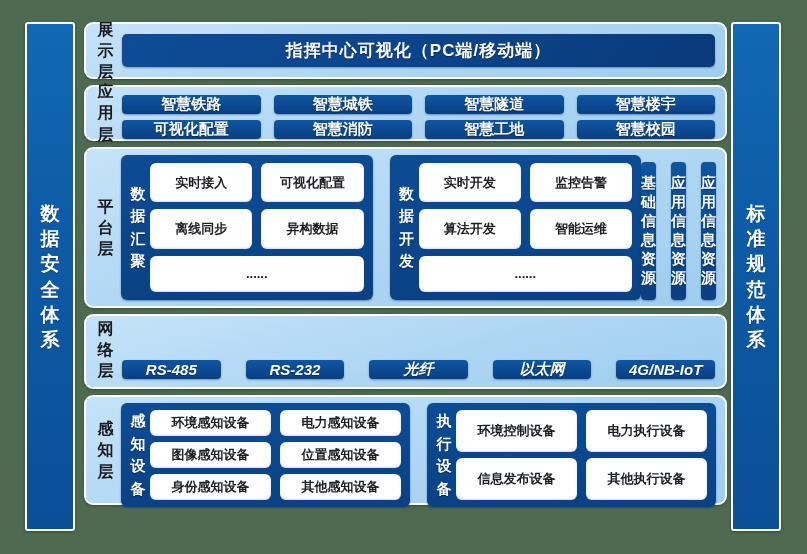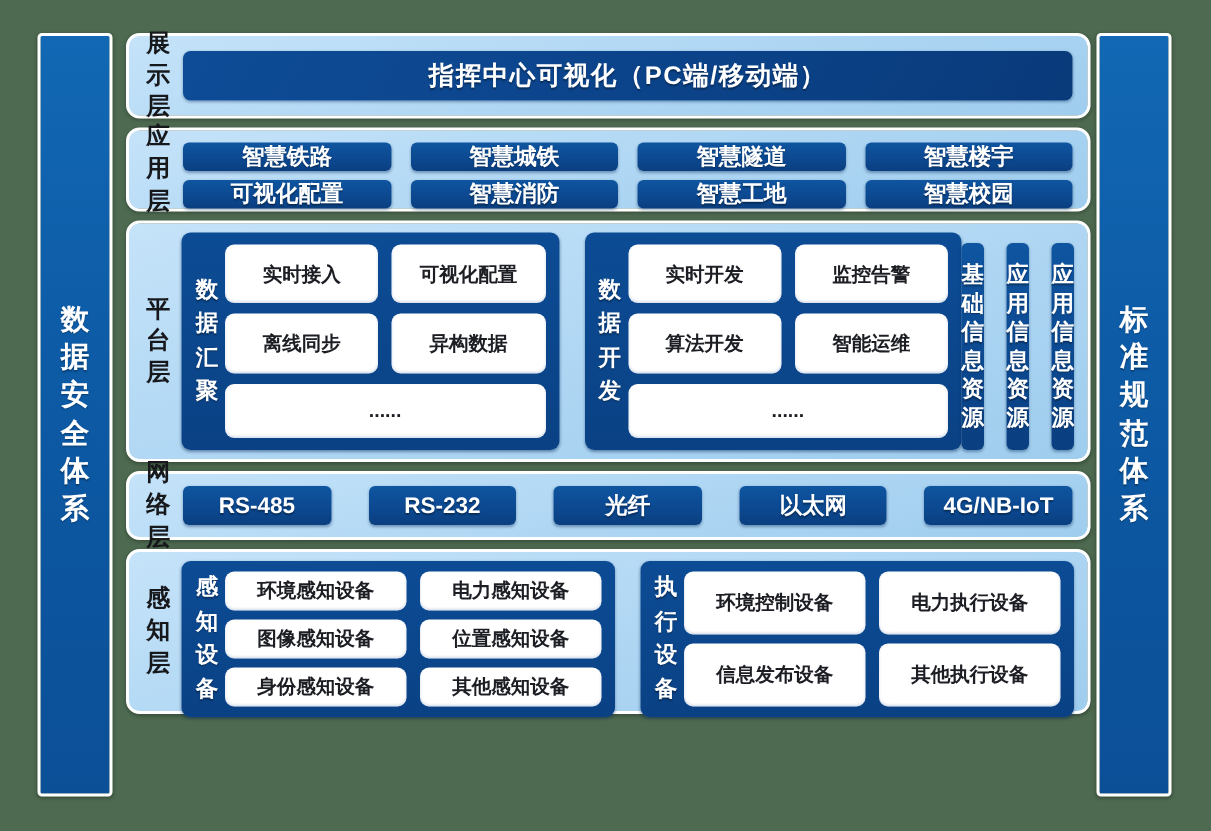--- a/index.html
+++ b/index.html
@@ -38,21 +38,21 @@
     border: 2px solid #ffffff;
     border-radius: 9px;
     box-shadow: 0 1px 3px rgba(0,0,0,.3);
     display: flex; align-items: stretch;
     padding: 6px 9px 6px 4px;
     box-sizing: border-box;
   }
   .layer-display     { height: 57px; }
   .layer-application { height: 56px; }
   .layer-platform    { height: 161px; }
-  .layer-network     { height: 46px; }
+  .layer-network     { height: 75px; align-items: flex-end; }
   .layer-perception  { height: 110px; }
 
   .layer-label {
     flex: 0 0 29px;
     display: flex; align-items: center; justify-content: center;
     font-size: 16px; font-weight: bold; color: #17181c;
     word-break: break-all; text-align: center; line-height: 1.32;
     padding: 0 1px;
   }
   .layer-label .v { width: 17px; word-break: break-all; }
@@ -114,21 +114,21 @@
   .span2 { grid-column: 1 / -1; }
   .resources-row {
     flex: 0 0 30px; margin-top: 7px;
     display: grid; grid-template-columns: repeat(3, 1fr); gap: 15px;
   }
 
   
   .network-grid {
     flex: 1; display: grid;
     grid-template-columns: repeat(5, 1fr);
-    gap: 25px; padding: 2px 1px;
+    gap: 25px; padding: 2px 1px; font-style: italic;
   }
 
   
   .perception-body .group-items { gap: 6px 9px; }
   .perception-body .group-panel { padding: 7px 9px 7px 5px; }
 </style>
 </head>
 <body>
 
 <div class="canvas">

